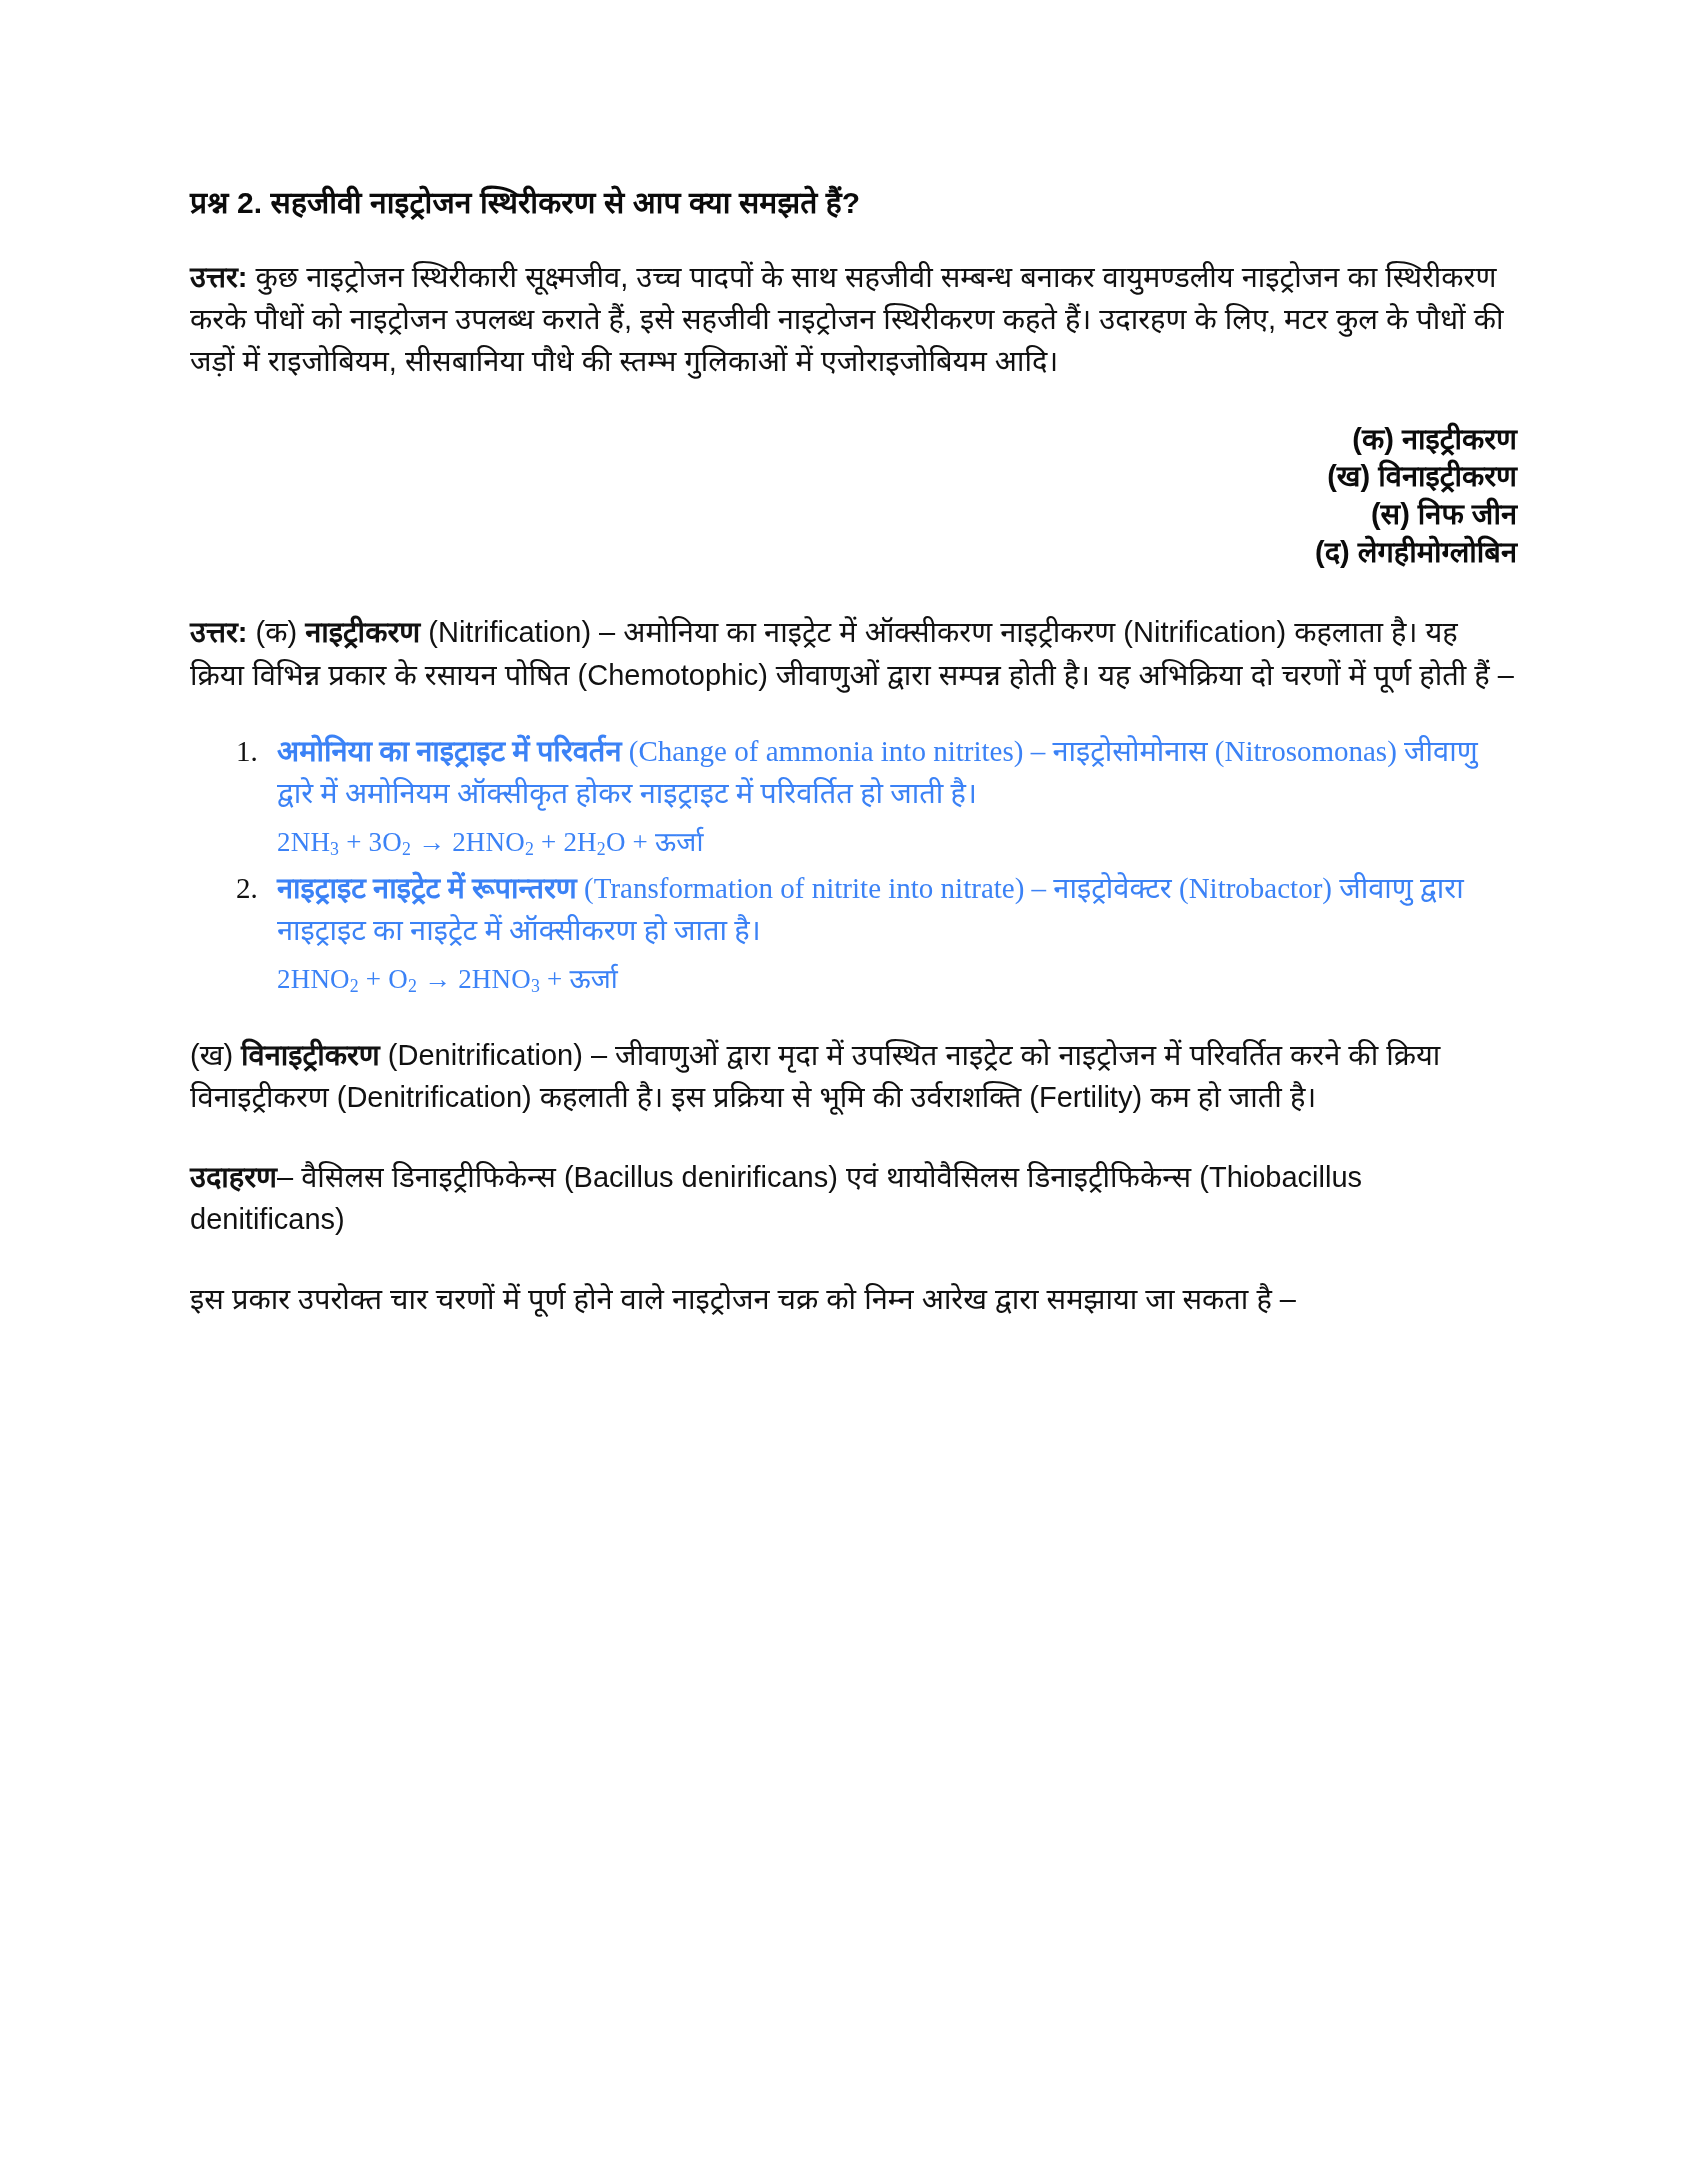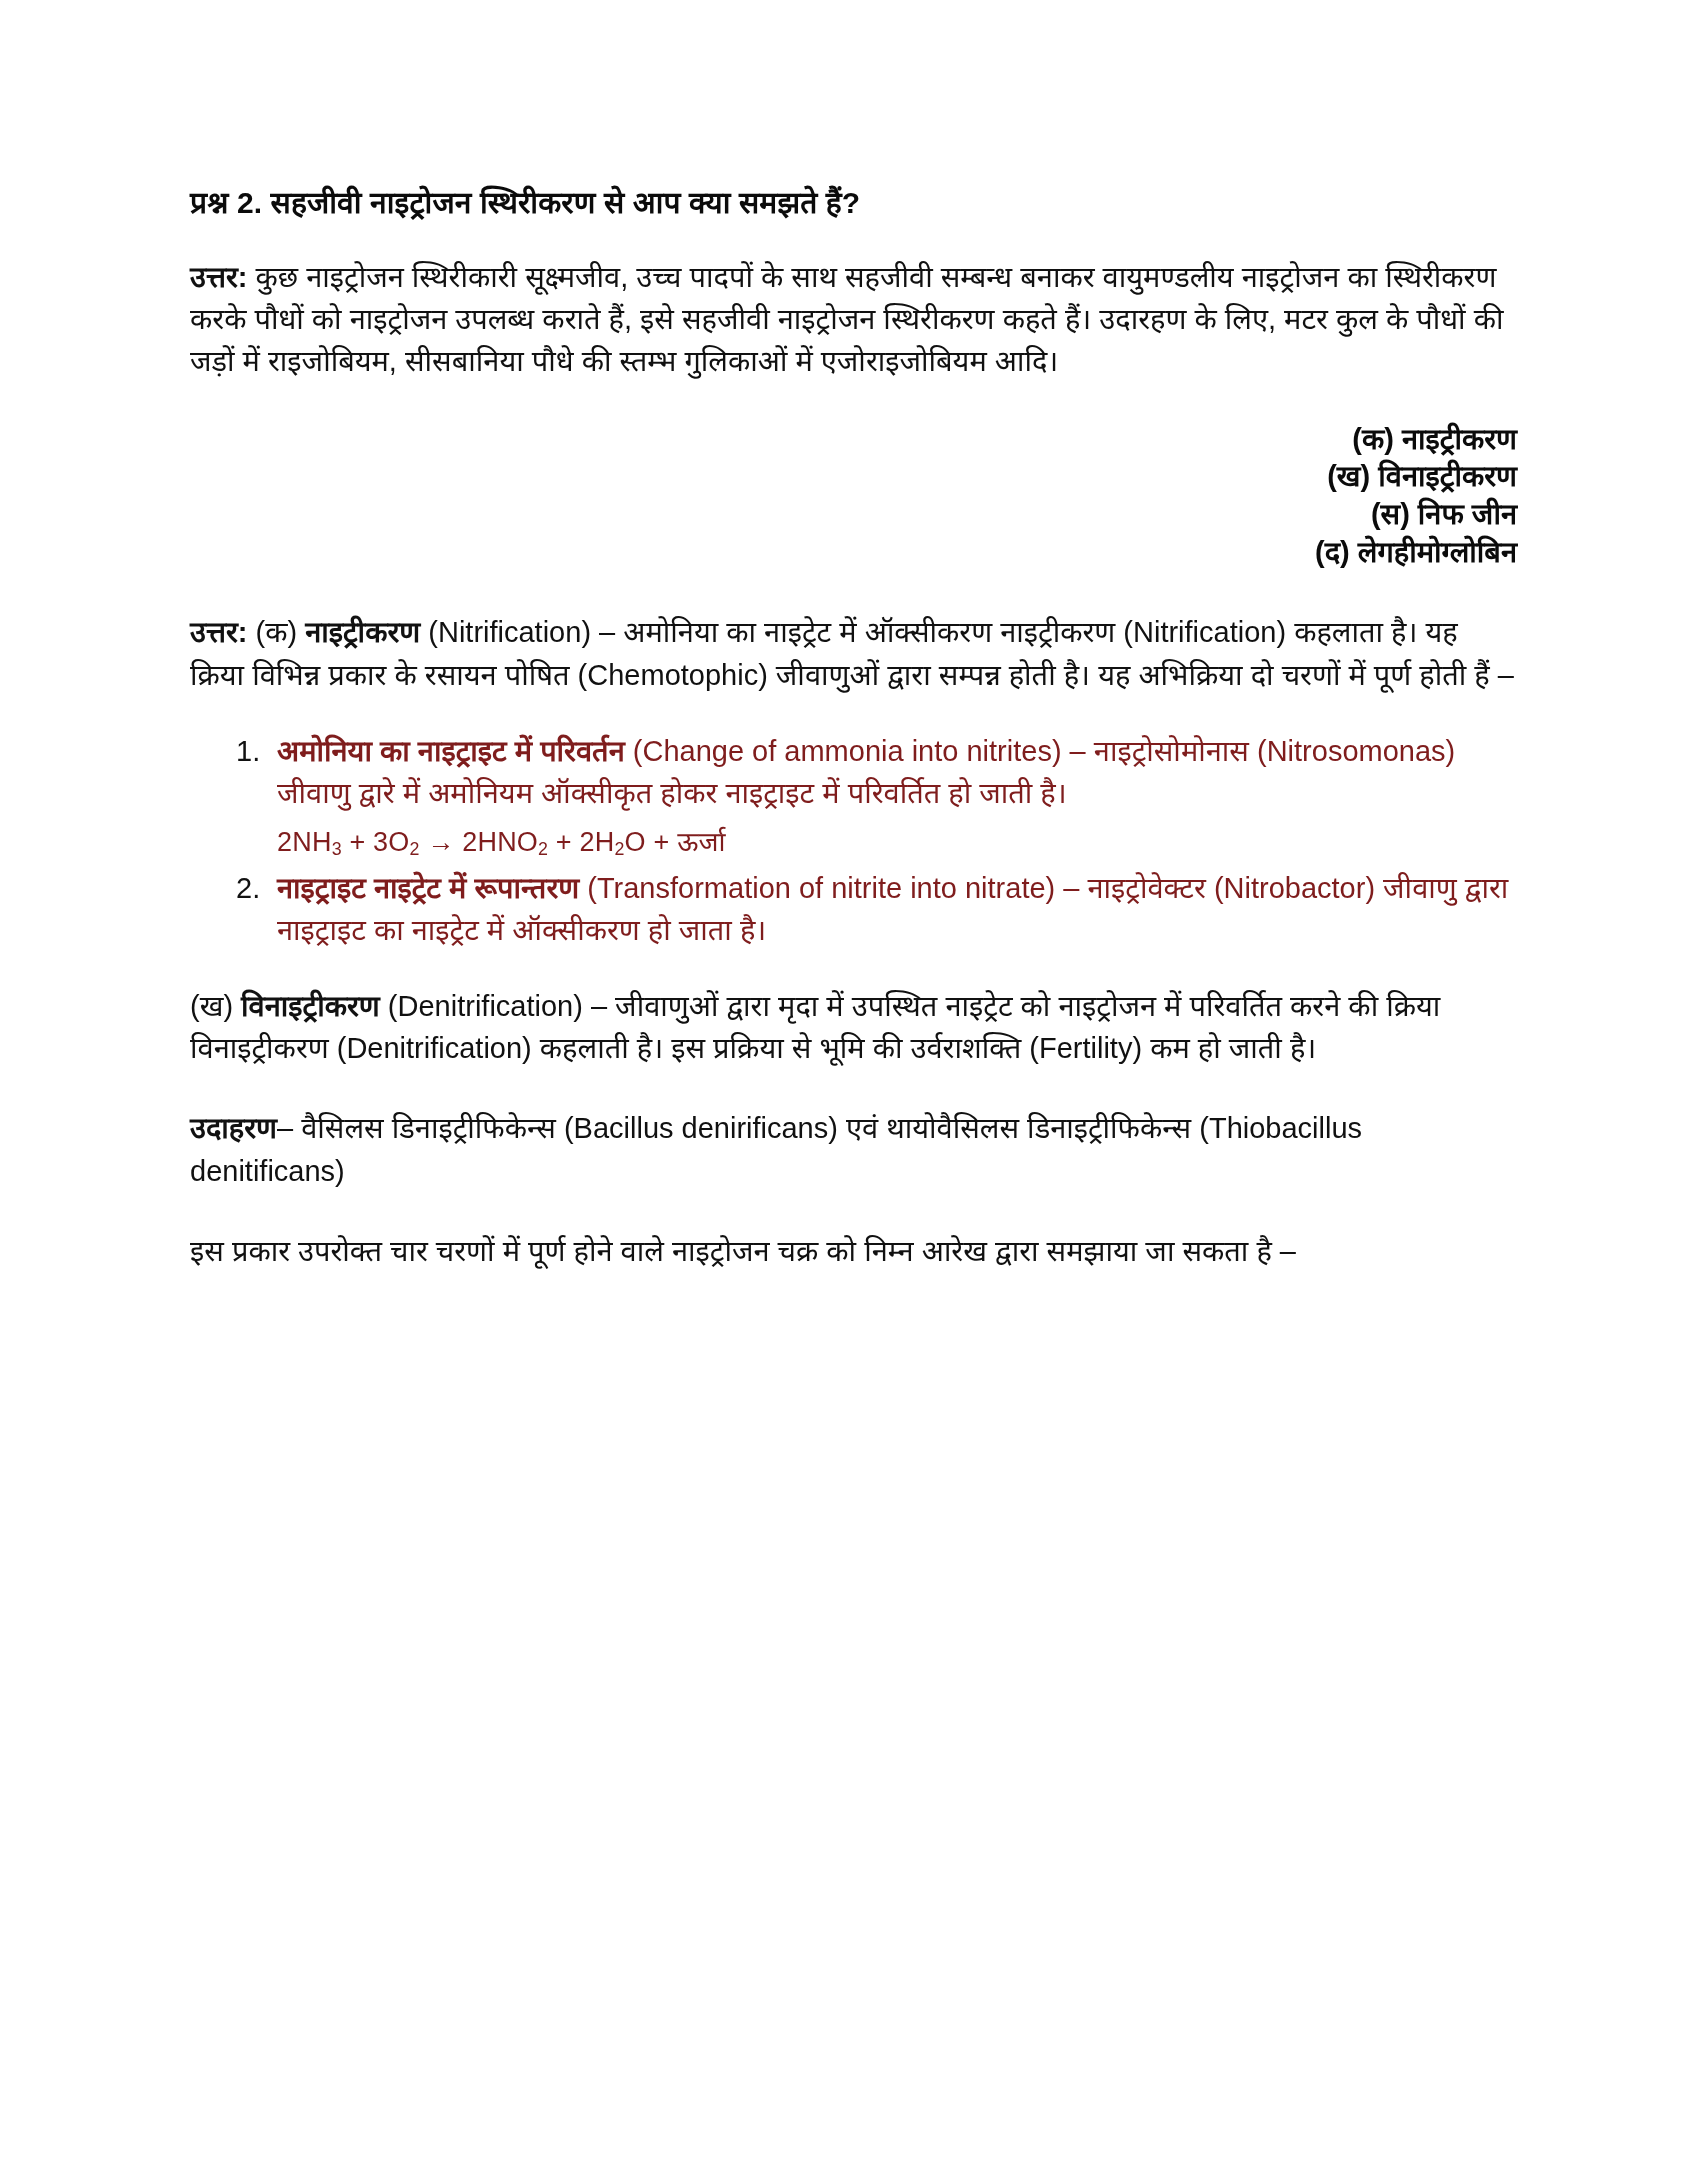--- a/index.html
+++ b/index.html
@@ -80,21 +80,22 @@
     margin: 0 0 34px 0;
     padding: 0 0 0 0;
   }
   .num-list > li {
     counter-increment: nitem;
     position: relative;
     padding-left: 87px;
     margin: 0 0 4px 0;
     font-size: 29px;
     line-height: 1.455;
-    color: #7f1d1d;
+    color: #3b82f6;
+    font-family: Liberation Serif, serif;
   }
   .num-list > li::before {
     content: counter(nitem) ".";
     position: absolute;
     left: 46px;
     top: 0;
     font-size: 29px;
     line-height: 1.455;
     color: #111111;
   }
@@ -135,20 +136,21 @@
       <b>उत्तर:</b><span> (क) </span><b>नाइट्रीकरण</b><span> (Nitrification) – अमोनिया का नाइट्रेट में ऑक्सीकरण नाइट्रीकरण (Nitrification) कहलाता है। यह क्रिया विभिन्न प्रकार के रसायन पोषित (Chemotophic) जीवाणुओं द्वारा सम्पन्न होती है। यह अभिक्रिया दो चरणों में पूर्ण होती हैं –</span>
     </p>
 
     <ol class="num-list">
       <li>
         <span class="term">अमोनिया का नाइट्राइट में परिवर्तन</span><span> (Change of ammonia into nitrites) – नाइट्रोसोमोनास (Nitrosomonas) जीवाणु द्वारे में अमोनियम ऑक्सीकृत होकर नाइट्राइट में परिवर्तित हो जाती है।</span>
         <span class="eqn">2NH<sub>3</sub> + 3O<sub>2</sub> → 2HNO<sub>2</sub> + 2H<sub>2</sub>O + ऊर्जा</span>
       </li>
       <li>
         <span class="term">नाइट्राइट नाइट्रेट में रूपान्तरण</span><span> (Transformation of nitrite into nitrate) – नाइट्रोवेक्टर (Nitrobactor) जीवाणु द्वारा नाइट्राइट का नाइट्रेट में ऑक्सीकरण हो जाता है।</span>
+        <span class="eqn">2HNO<sub>2</sub> + O<sub>2</sub> → 2HNO<sub>3</sub> + ऊर्जा</span>
       </li>
     </ol>
 
     <p class="para">
       <span>(ख) </span><b>विनाइट्रीकरण</b><span> (Denitrification) – जीवाणुओं द्वारा मृदा में उपस्थित नाइट्रेट को नाइट्रोजन में परिवर्तित करने की क्रिया विनाइट्रीकरण (Denitrification) कहलाती है। इस प्रक्रिया से भूमि की उर्वराशक्ति (Fertility) कम हो जाती है।</span>
     </p>
 
     <p class="para">
       <b>उदाहरण</b><span>– वैसिलस डिनाइट्रीफिकेन्स (Bacillus denirificans) एवं थायोवैसिलस डिनाइट्रीफिकेन्स (Thiobacillus denitificans)</span>
     </p>

